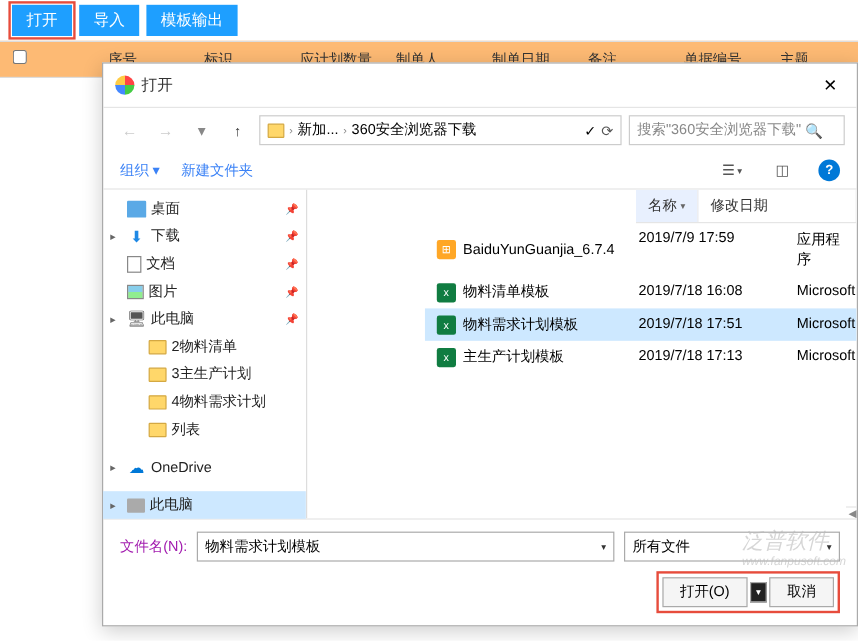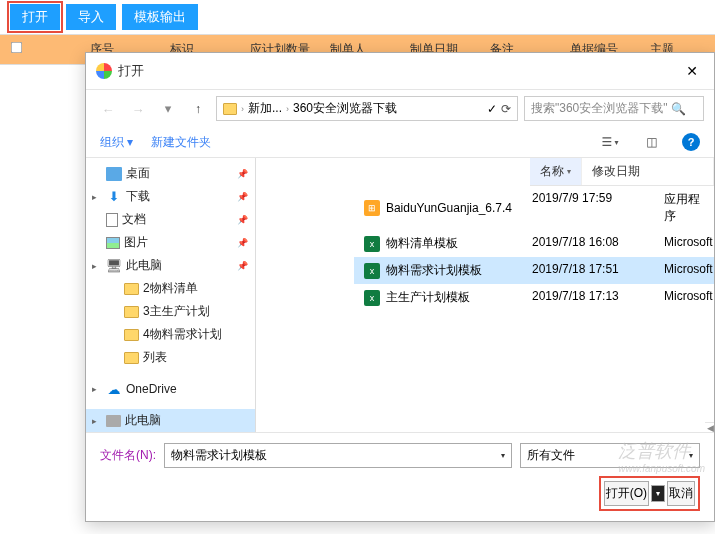--- a/index.html
+++ b/index.html
@@ -85,21 +85,21 @@
     
     
     .dialog-footer { padding: 10px 14px; border-top: 1px solid #e5e5e5; }
     .footer-row { display: flex; align-items: center; gap: 8px; margin-bottom: 8px; }
     .footer-label { font-size: 12px; color: #a21caf; }
     .filename-box { flex: 1; border: 1px solid #aaa; padding: 3px 6px; min-height: 22px; display: flex; align-items: center; justify-content: space-between; }
     .filetype-box { width: 180px; border: 1px solid #aaa; padding: 3px 6px; min-height: 22px; display: flex; align-items: center; justify-content: space-between; }
     .dd-arrow { font-size: 8px; color: #333; }
     .footer-buttons { display: flex; justify-content: flex-end; gap: 2px; align-items: center; }
     .footer-buttons-wrap { border: 2px solid #e74c3c; padding: 3px; display: flex; gap: 2px; align-items: center;}
-    .dlg-btn { border: 1px solid #aaa; background: #f5f5f5; padding: 3px 1px; font-size: 12px; cursor: pointer; }
+    .dlg-btn { border: 1px solid #aaa; background: #f5f5f5; padding: 3px 14px; font-size: 12px; cursor: pointer; }
     .split-arrow { border: 1px solid #aaa; background: #222; color: #fff; padding: 3px 4px; font-size: 8px; cursor: pointer; }
     
     .watermark { position: absolute; right: 10px; bottom: 60px; color: #bbb; font-size: 18px; font-style: italic; opacity: 0.6; pointer-events: none; }
     .watermark .url { font-size: 10px; display:block; }
   </style>
 </head>
 <body>
 
 <div class="top-toolbar">
   <button class="top-btn highlighted">打开</button>

